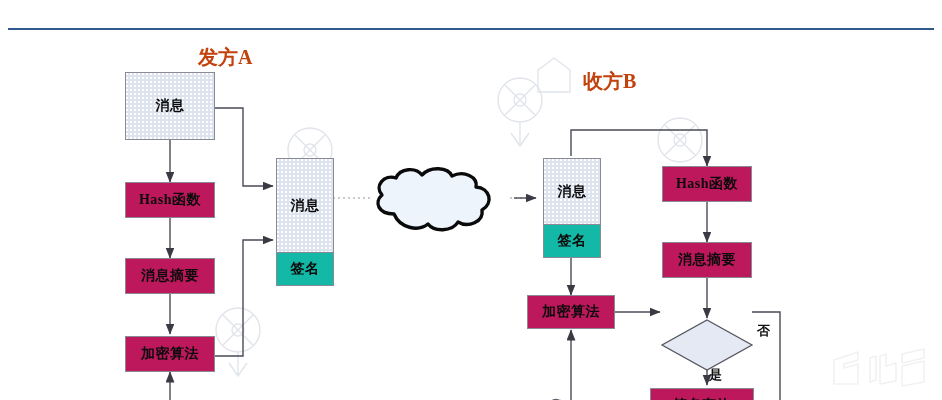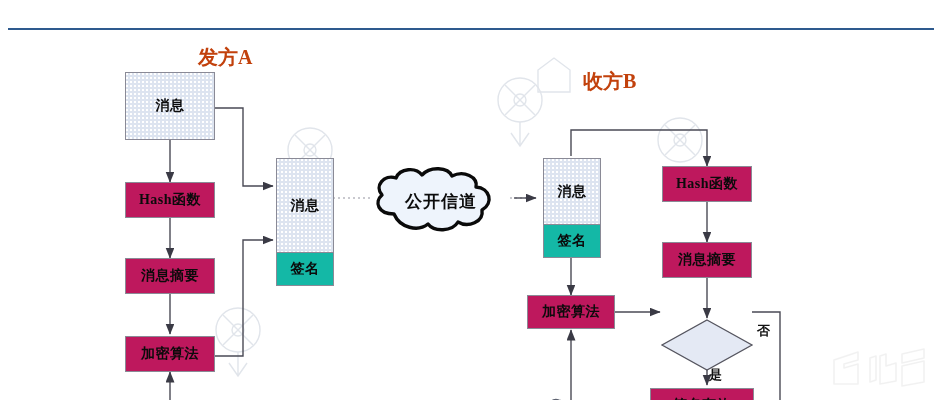--- a/index.html
+++ b/index.html
@@ -283,23 +283,20 @@
   <div class="col-title" id="title-b">收方B</div>
 
   <div class="box dotted" style="left:125px; top:42px; width:90px; height:68px;">消息</div>
   <div class="box" style="left:125px; top:152px; width:90px; height:36px;">Hash函数</div>
   <div class="box" style="left:125px; top:228px; width:90px; height:36px;">消息摘要</div>
   <div class="box" style="left:125px; top:306px; width:90px; height:36px;">加密算法</div>
 
   <div class="box dotted nobottom" style="left:276px; top:128px; width:58px; height:94px;">消息</div>
   <div class="box cyan" style="left:276px; top:222px; width:58px; height:34px;">签名</div>
 
-  <div id="cloud-wrap">
-    <div id="cloud-label">公开信道</div>
-  </div>
 
   <div class="box dotted nobottom" style="left:543px; top:128px; width:58px; height:66px;">消息</div>
   <div class="box cyan" style="left:543px; top:194px; width:58px; height:34px;">签名</div>
 
   <div class="box" style="left:662px; top:136px; width:90px; height:36px;">Hash函数</div>
   <div class="box" style="left:662px; top:212px; width:90px; height:36px;">消息摘要</div>
   <div class="box" style="left:527px; top:265px; width:88px; height:34px;">加密算法</div>
   <div class="box" style="left:650px; top:358px; width:104px; height:34px;">签名有效</div>
 
 

